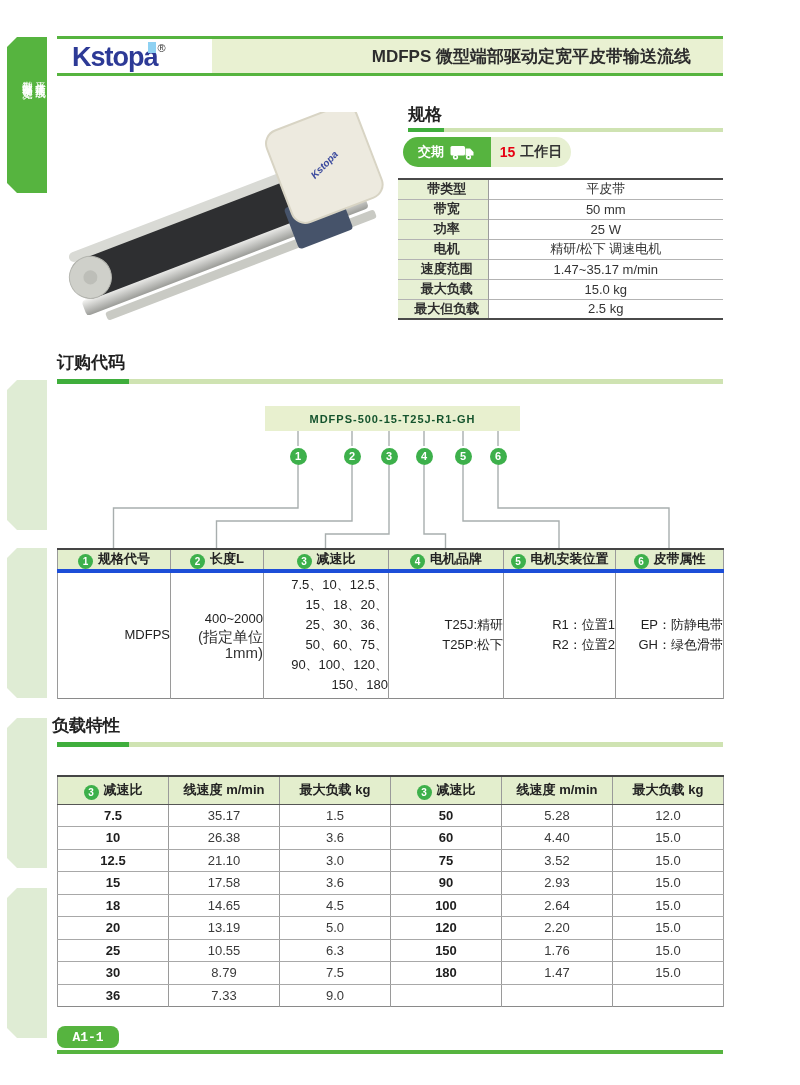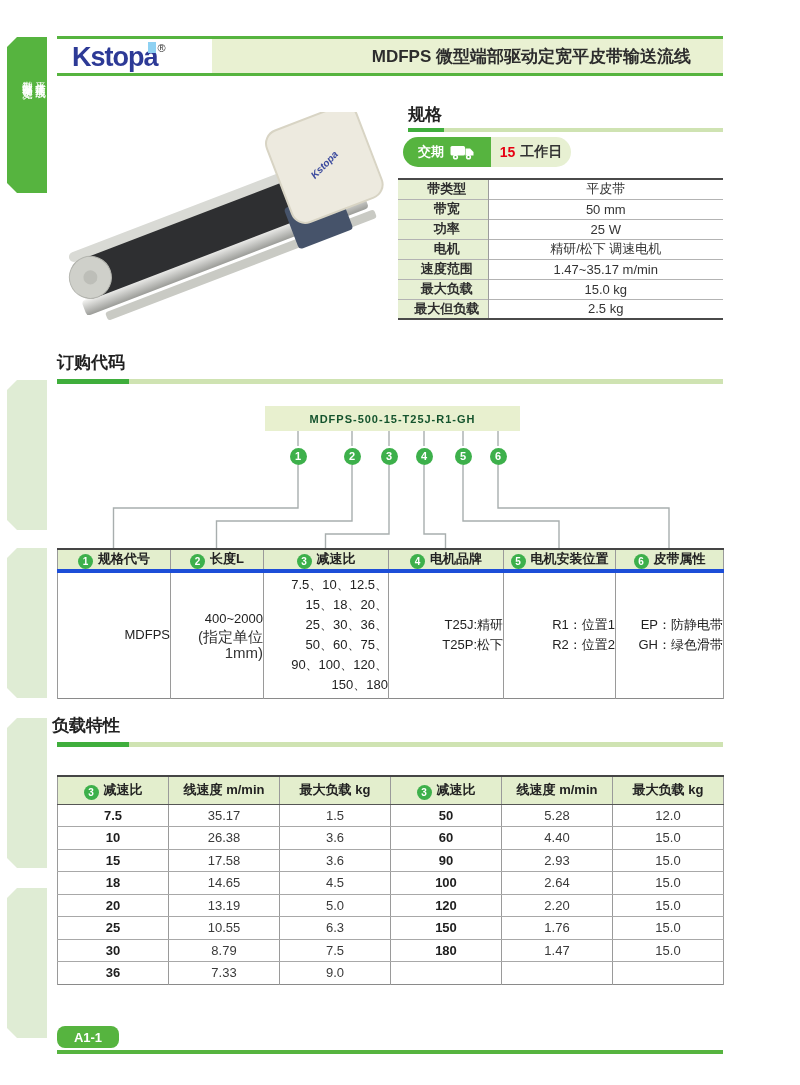--- a/index.html
+++ b/index.html
@@ -84,21 +84,21 @@
     border-top:2.5px solid #454545;border-bottom:1.5px solid #8a8a8a;font-size:13px;}
   .load-table th,.load-table td{border:1px solid #9a9a9a;border-top:none;text-align:center;}
   .load-table th{background:var(--pale2);height:28px;color:#222;border-bottom:1.5px solid #555;}
   .load-table td{height:22.5px;color:#3a3a3a;border-bottom:1px solid #a8a8a8;}
   .load-table tr:last-child td{border-bottom:none;}
   .load-table td.ratio{font-weight:bold;color:#1e1e1e;}
 
   
   .page-pill{position:absolute;left:57px;top:1026px;width:62px;height:22px;background:var(--green);
     border-radius:8px;color:#fff;font-size:13px;font-weight:bold;display:flex;
-    align-items:center;justify-content:center;}
+    align-items:center;justify-content:center;font-family:Liberation Mono, monospace;}
   .footer-line{position:absolute;left:57px;top:1050px;width:666px;height:4px;background:var(--green);}
 
   .product{position:absolute;left:60px;top:112px;}
 </style>
 </head>
 <body>
 
 <div id="page">
 
   <div class="side-tab tab-active">
@@ -314,20 +314,28 @@
         </tr>
         <tr>
           <td class="ratio">10</td>
           <td class="">26.38</td>
           <td class="">3.6</td>
           <td class="ratio">60</td>
           <td class="">4.40</td>
           <td class="">15.0</td>
         </tr>
         <tr>
+          <td class="ratio">12.5</td>
+          <td class="">21.10</td>
+          <td class="">3.0</td>
+          <td class="ratio">75</td>
+          <td class="">3.52</td>
+          <td class="">15.0</td>
+        </tr>
+        <tr>
           <td class="ratio">15</td>
           <td class="">17.58</td>
           <td class="">3.6</td>
           <td class="ratio">90</td>
           <td class="">2.93</td>
           <td class="">15.0</td>
         </tr>
         <tr>
           <td class="ratio">18</td>
           <td class="">14.65</td>

